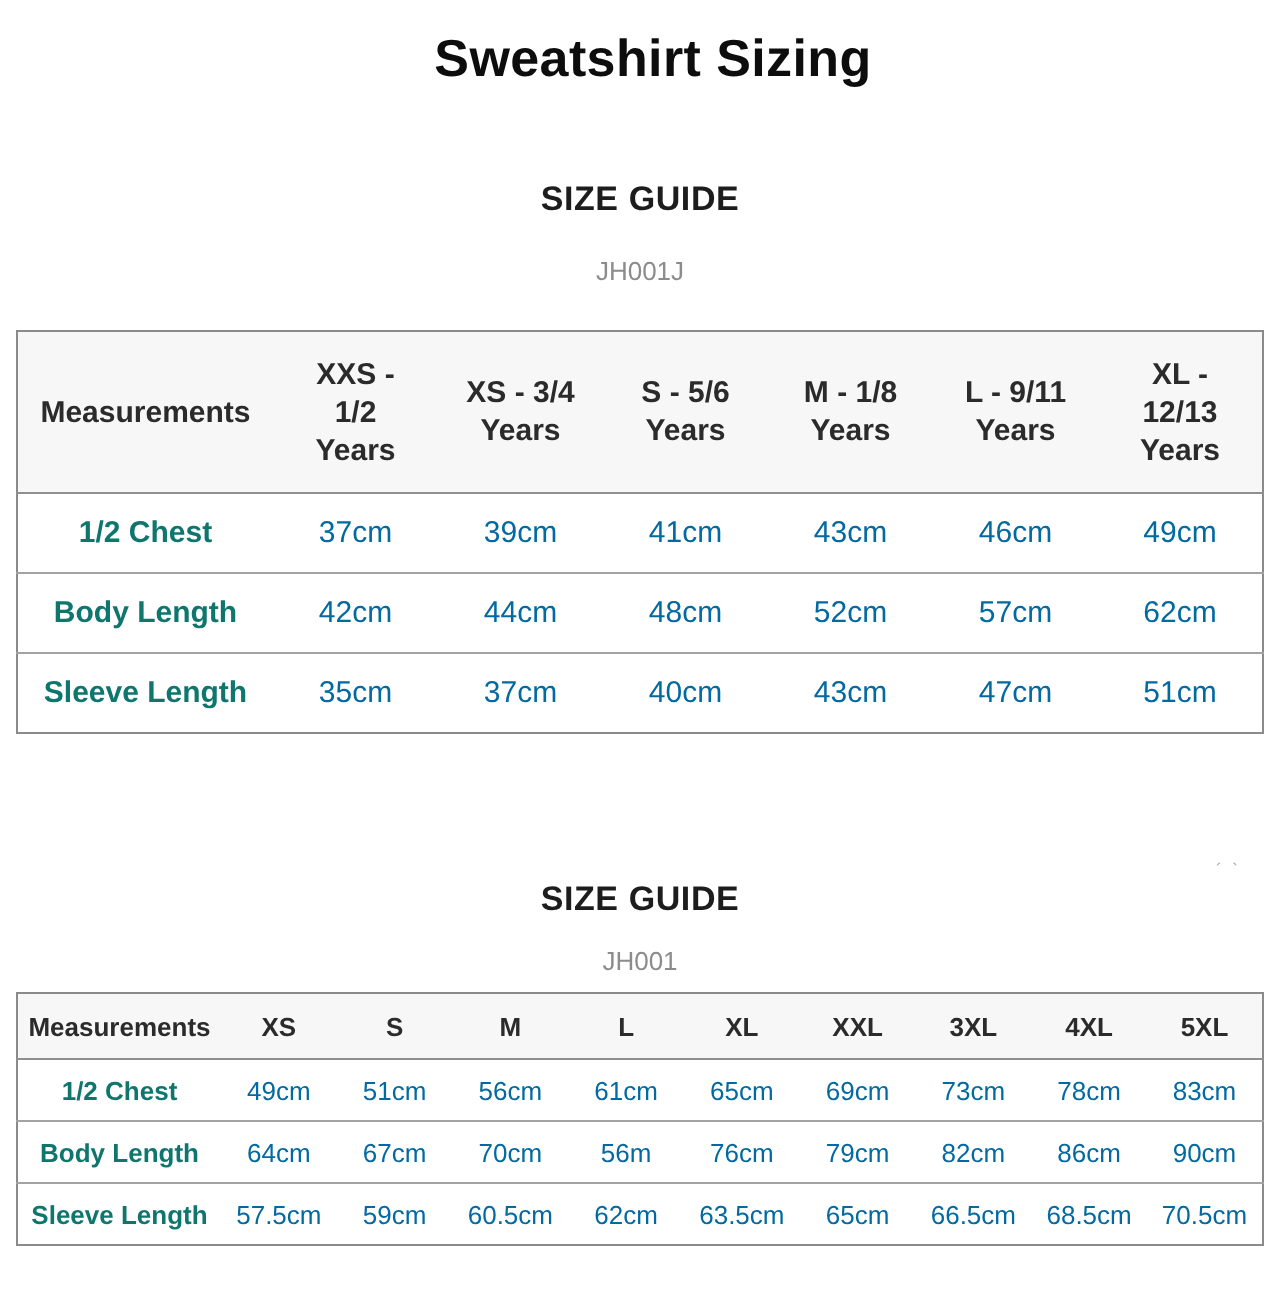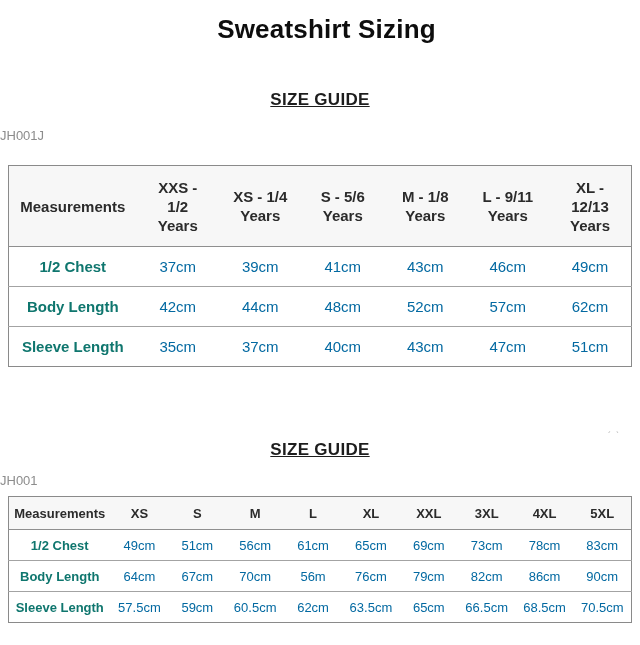--- a/index.html
+++ b/index.html
@@ -28,31 +28,31 @@
   }
 
   .sg-heading {
     margin: 45px 0 0 0;
     font-size: 17px;
     line-height: 19px;
     font-weight: 700;
     text-align: center;
     color: #1d1d1d;
     letter-spacing: 0.3px;
-    text-decoration: underline;
   }
   .sg-heading.second {
     margin-top: 73px;
   }
 
   .product-code {
     margin: 19px 0 0 0;
     font-size: 13px;
     line-height: 15px;
     font-weight: 400;
+    text-align: center;
     color: #8c8c8c;
   }
   .product-code.second {
     margin-top: 14px;
   }
 
   table.size-table {
     width: 624px;
     margin: 0 auto;
     border-collapse: collapse;
@@ -121,21 +121,21 @@
   <colgroup>
     <col class="c-label">
     <col span="6">
   </colgroup>
 <thead>
       <tr>
         <th>Measurements</th>
         <th>XXS -
 1/2
 Years</th>
-        <th>XS - 1/4
+        <th>XS - 3/4
 Years</th>
         <th>S - 5/6
 Years</th>
         <th>M - 1/8
 Years</th>
         <th>L - 9/11
 Years</th>
         <th>XL -
 12/13
 Years</th>

